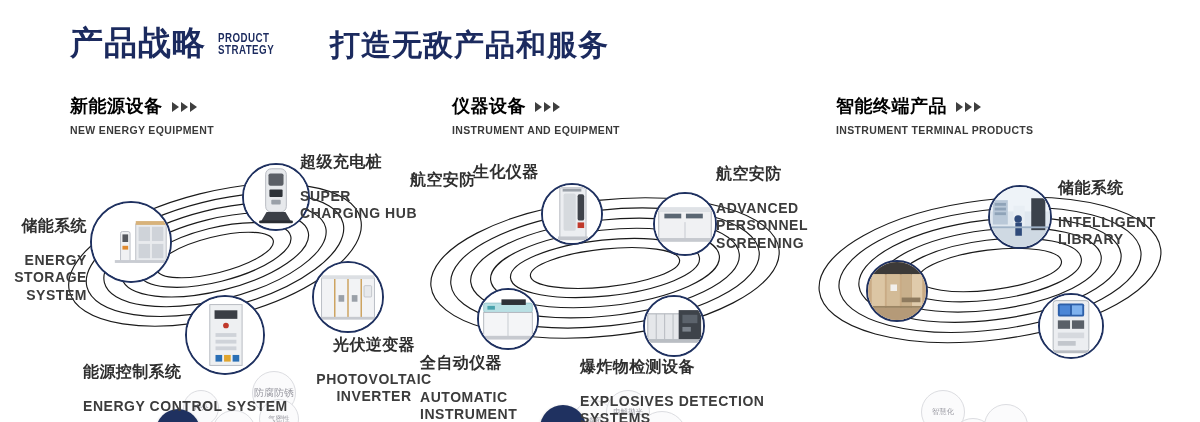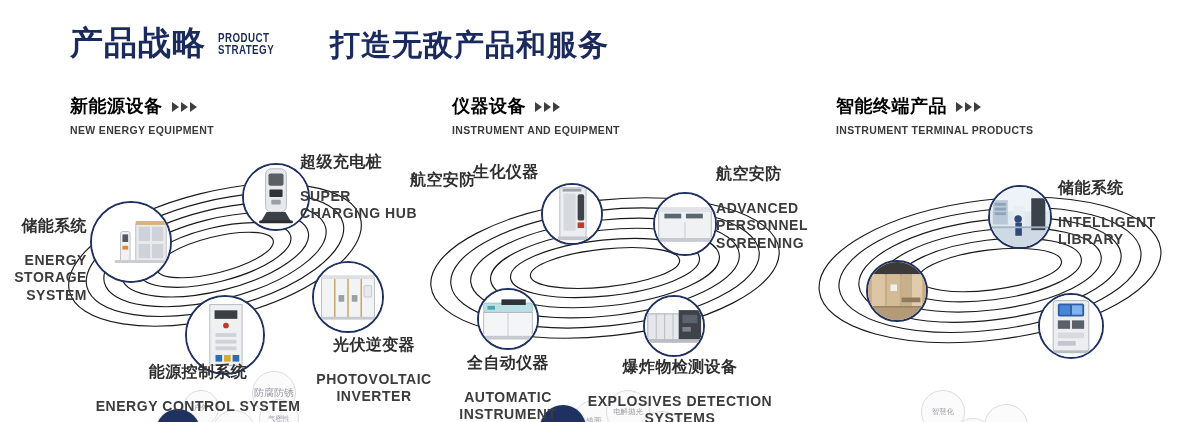--- a/index.html
+++ b/index.html
@@ -78,21 +78,21 @@
   .lbl { position:absolute; }
   .lbl .cn {
     font-size:16px; font-weight:bold; color:#2f2f2f; line-height:1.05;
     letter-spacing:.4px; white-space:nowrap; font-family:"DejaVu Sans",sans-serif;
   }
   .lbl .en {
     margin-top:17px; font-size:14px; font-weight:bold; color:#3c3c3c;
     letter-spacing:.55px; line-height:1.25; font-family:"Liberation Sans",sans-serif;
   }
   .lbl.r { text-align:right; }
-  .lbl.c { text-align:center; }
+  .lbl.c { text-align:left; }
 </style>
 </head>
 <body>
 
 <div id="stage">
 
   <div class="hdr">
     <div class="hdr-cn">产品战略</div>
     <div class="hdr-en">
       <div>PRODUCT</div>

